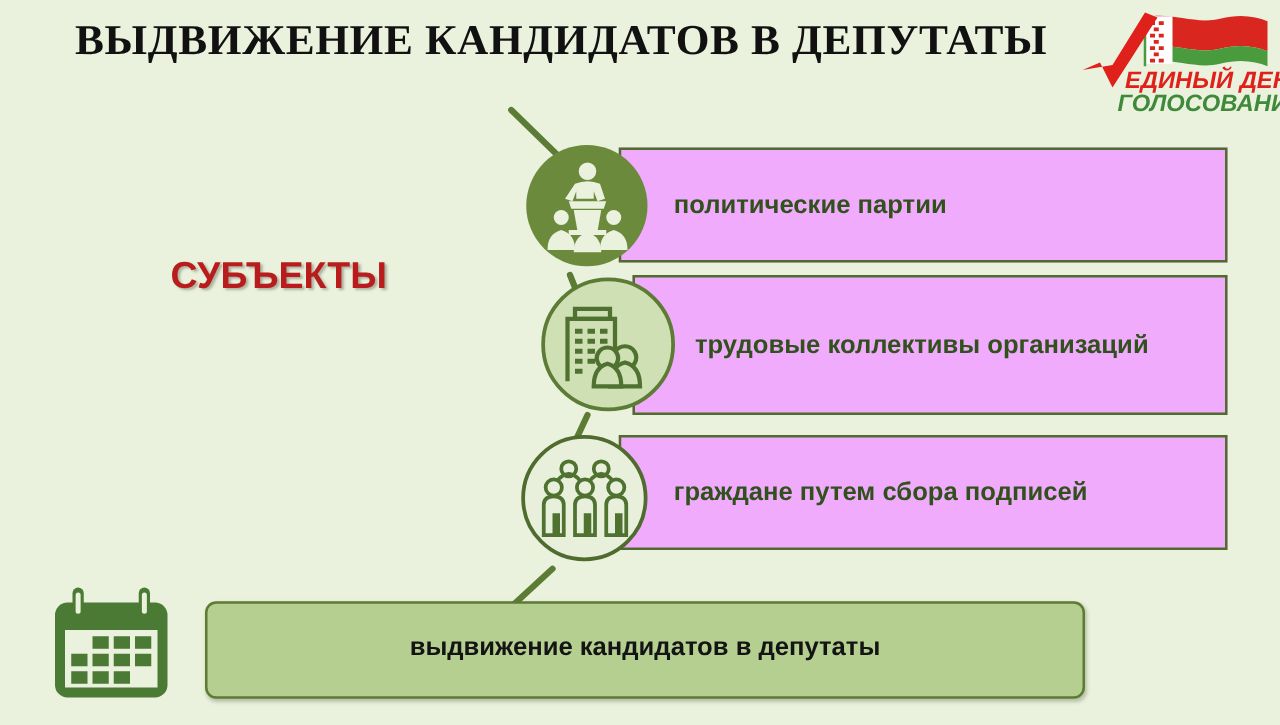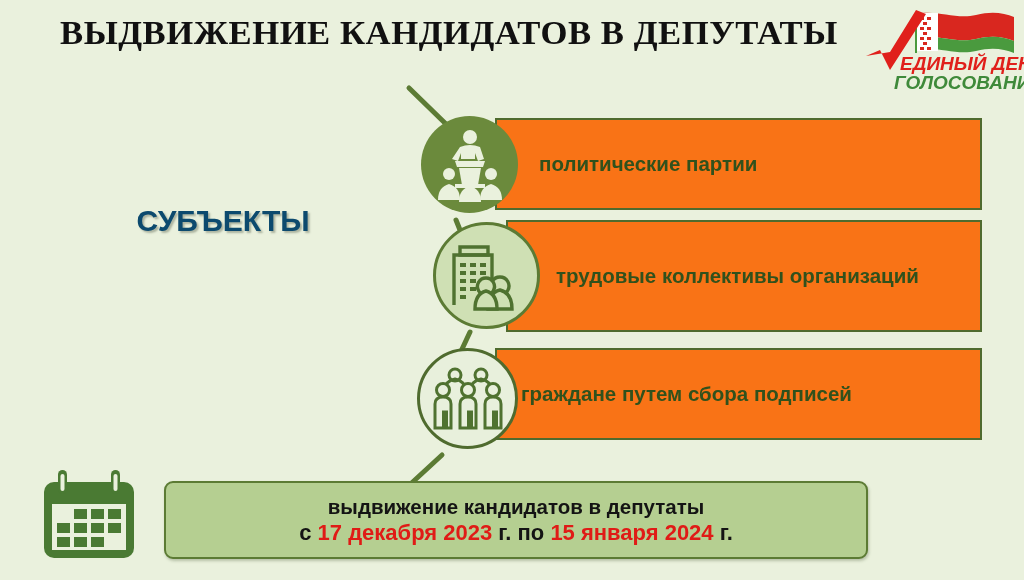--- a/index.html
+++ b/index.html
@@ -51,21 +51,21 @@
   .left-heading {
     position: absolute;
     left: 66px;
     top: 196px;
     width: 290px;
     text-align: center;
     font-family: "Liberation Sans", sans-serif;
     font-weight: bold;
     font-size: 30px;
     line-height: 50px;
-    color: #0c4a6e;
+    color: #b91c1c;
     text-shadow: 2px 2px 2px rgba(120,130,110,0.55);
   }
   .left-heading .l2 { display: block; }
 
   
   .connector {
     position: absolute;
     left: 340px;
     top: 70px;
     width: 200px;
@@ -73,21 +73,21 @@
     pointer-events: none;
   }
 
   
   .row {
     position: absolute;
   }
   .label-box {
     position: absolute;
     box-sizing: border-box;
-    background: #f97316;
+    background: #f0abfc;
     border: 2px solid #4f6b2e;
     color: #31511c;
     font-weight: bold;
     font-size: 20.5px;
     display: flex;
     align-items: center;
   }
   .label-box .txt {
     padding-left: 0px;
   }
@@ -114,21 +114,21 @@
   #row2-box { left: 466px; top: 220px; width: 476px; height: 112px; text-align: right; }
   #row2-box .txt { margin-left: 48px; }
   #row2-circle {
     left: 393px; top: 222px; width: 107px; height: 107px;
     background: #cfe0b4;
     border: 3px solid #5c7b34;
   }
 
   
   #row3-box { left: 455px; top: 348px; width: 487px; height: 92px; }
-  #row3-box .txt { margin-left: 24px; }
+  #row3-box .txt { margin-left: 42px; }
   #row3-circle {
     left: 377px; top: 348px; width: 101px; height: 101px;
     background: #e8f0dc;
     border: 3px solid #4f6b2e;
   }
 
   
   #calendar-icon {
     position: absolute;
     left: 22px;
@@ -321,16 +321,15 @@
         <rect x="74" y="57" width="13" height="10"></rect>
         <rect x="23" y="71" width="13" height="10"></rect>
         <rect x="40" y="71" width="13" height="10"></rect>
         <rect x="57" y="71" width="13" height="10"></rect>
       </g>
     </svg>
   </div>
 
   <div id="bottom-box">
     <div id="bottom-line1">выдвижение кандидатов  в депутаты</div>
-    <div id="bottom-line2"><span>с </span><span class="red">17 декабря 2023</span><span> г. по </span><span class="red">15 января 2024</span><span> г.</span></div>
   </div>
 
 </div>
 
 </body></html>

